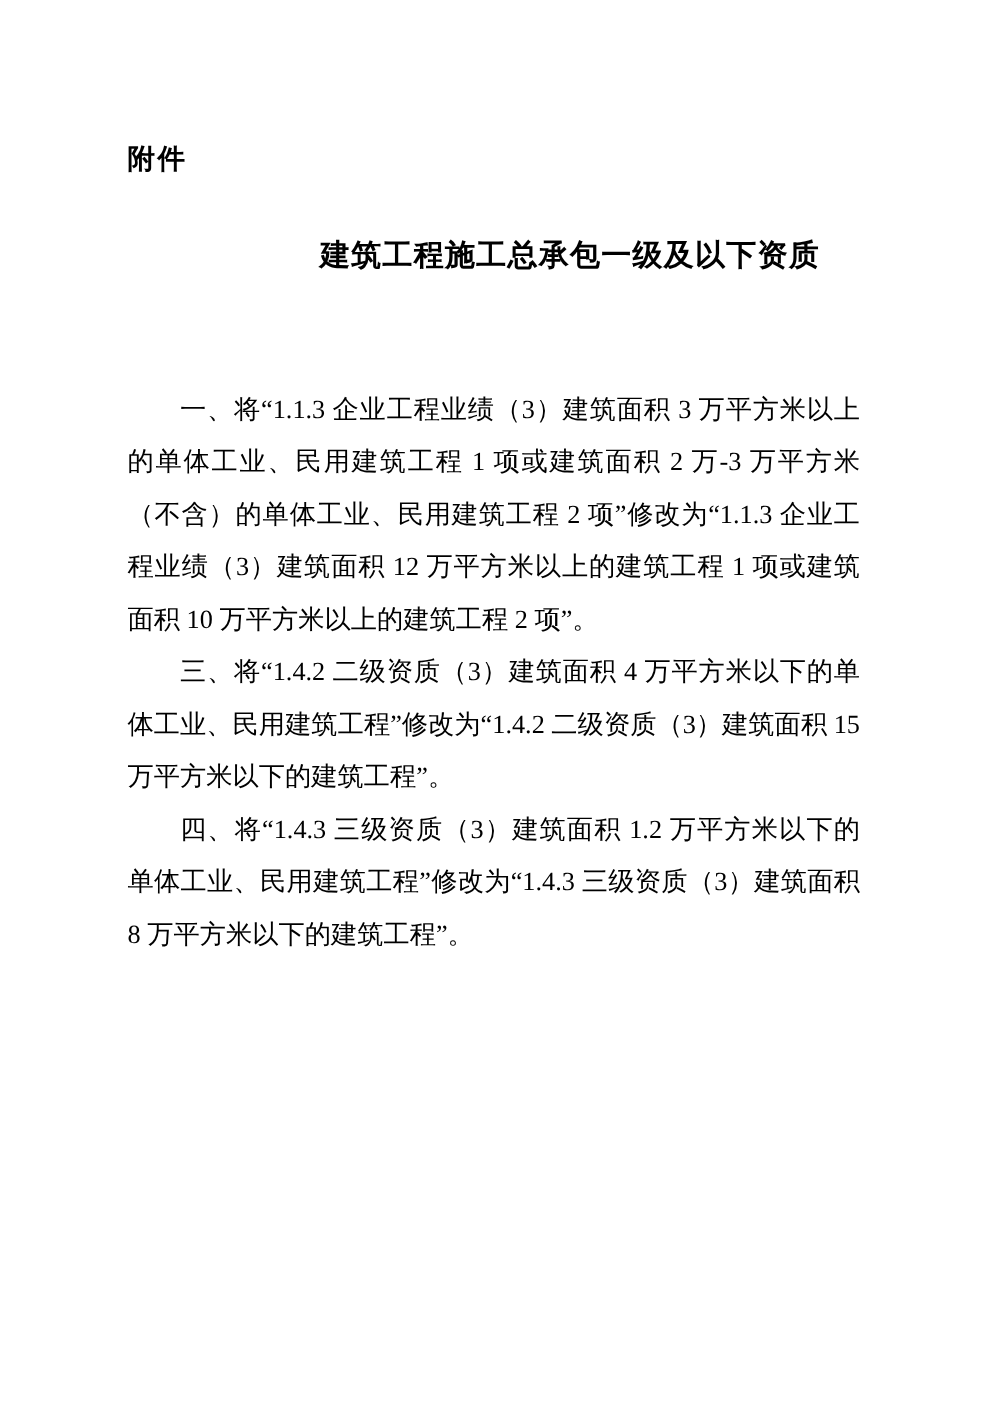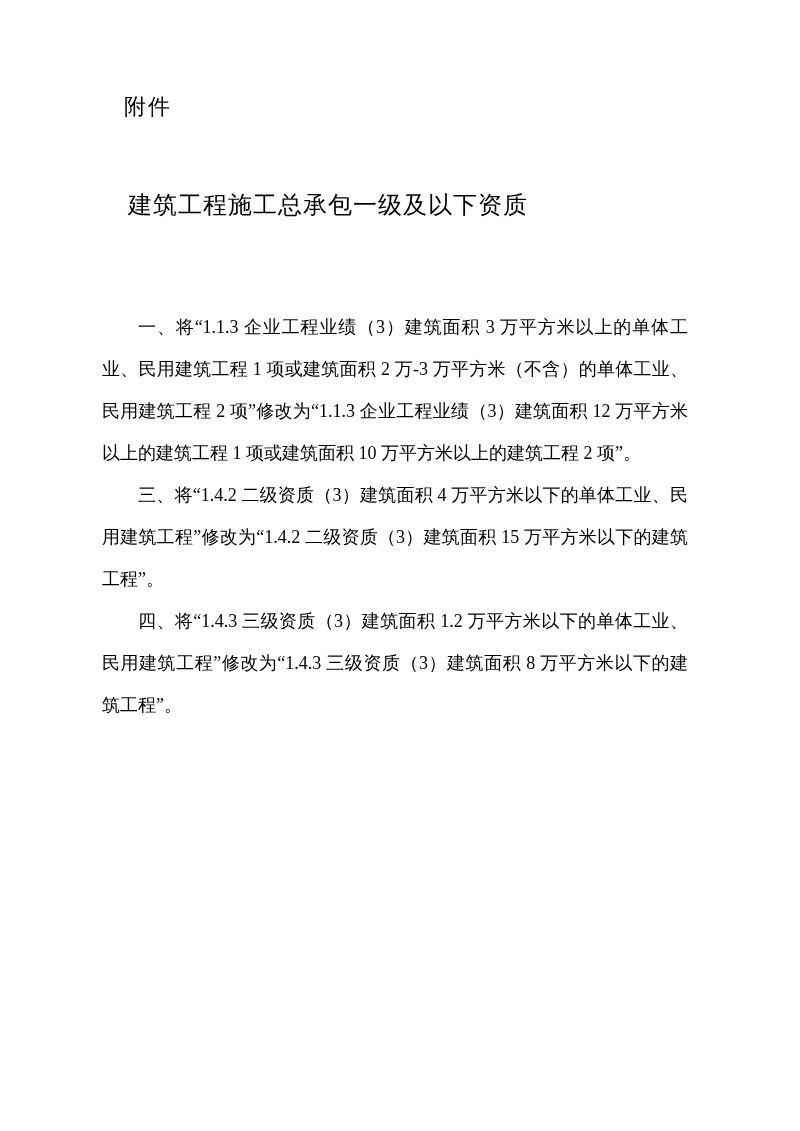--- a/index.html
+++ b/index.html
@@ -12,46 +12,45 @@
     width: 800px;
     height: 1131px;
     margin: 0 auto;
     background: #ffffff;
     color: #000000;
     font-family: "Liberation Serif", "DejaVu Serif", serif;
     overflow: hidden;
   }
   .attachment-label {
     position: absolute;
-    top: 92px;
+    top: 112px;
     left: 102px;
     font-family: "Liberation Sans", "DejaVu Sans", sans-serif;
-    font-weight: 400;
+    font-weight: 700;
     font-size: 22px;
     line-height: 30px;
     letter-spacing: 2px;
-    margin-left: 22px;
   }
   .doc-title {
     position: absolute;
     top: 182px;
     left: 0;
     width: 656px;
-    text-align: center;
-    font-weight: 400;
+    text-align: right;
+    font-weight: 700;
     font-size: 24px;
     line-height: 46px;
     letter-spacing: 1px;
   }
   .doc-body {
     position: absolute;
     top: 306px;
     left: 102px;
     width: 586px;
-    font-size: 18px;
+    font-size: 21px;
     line-height: 42px;
     text-align: justify;
   }
   .doc-body p {
     margin: 0;
     padding: 0;
     text-indent: 2em;
     word-break: break-all;
   }
 </style>

